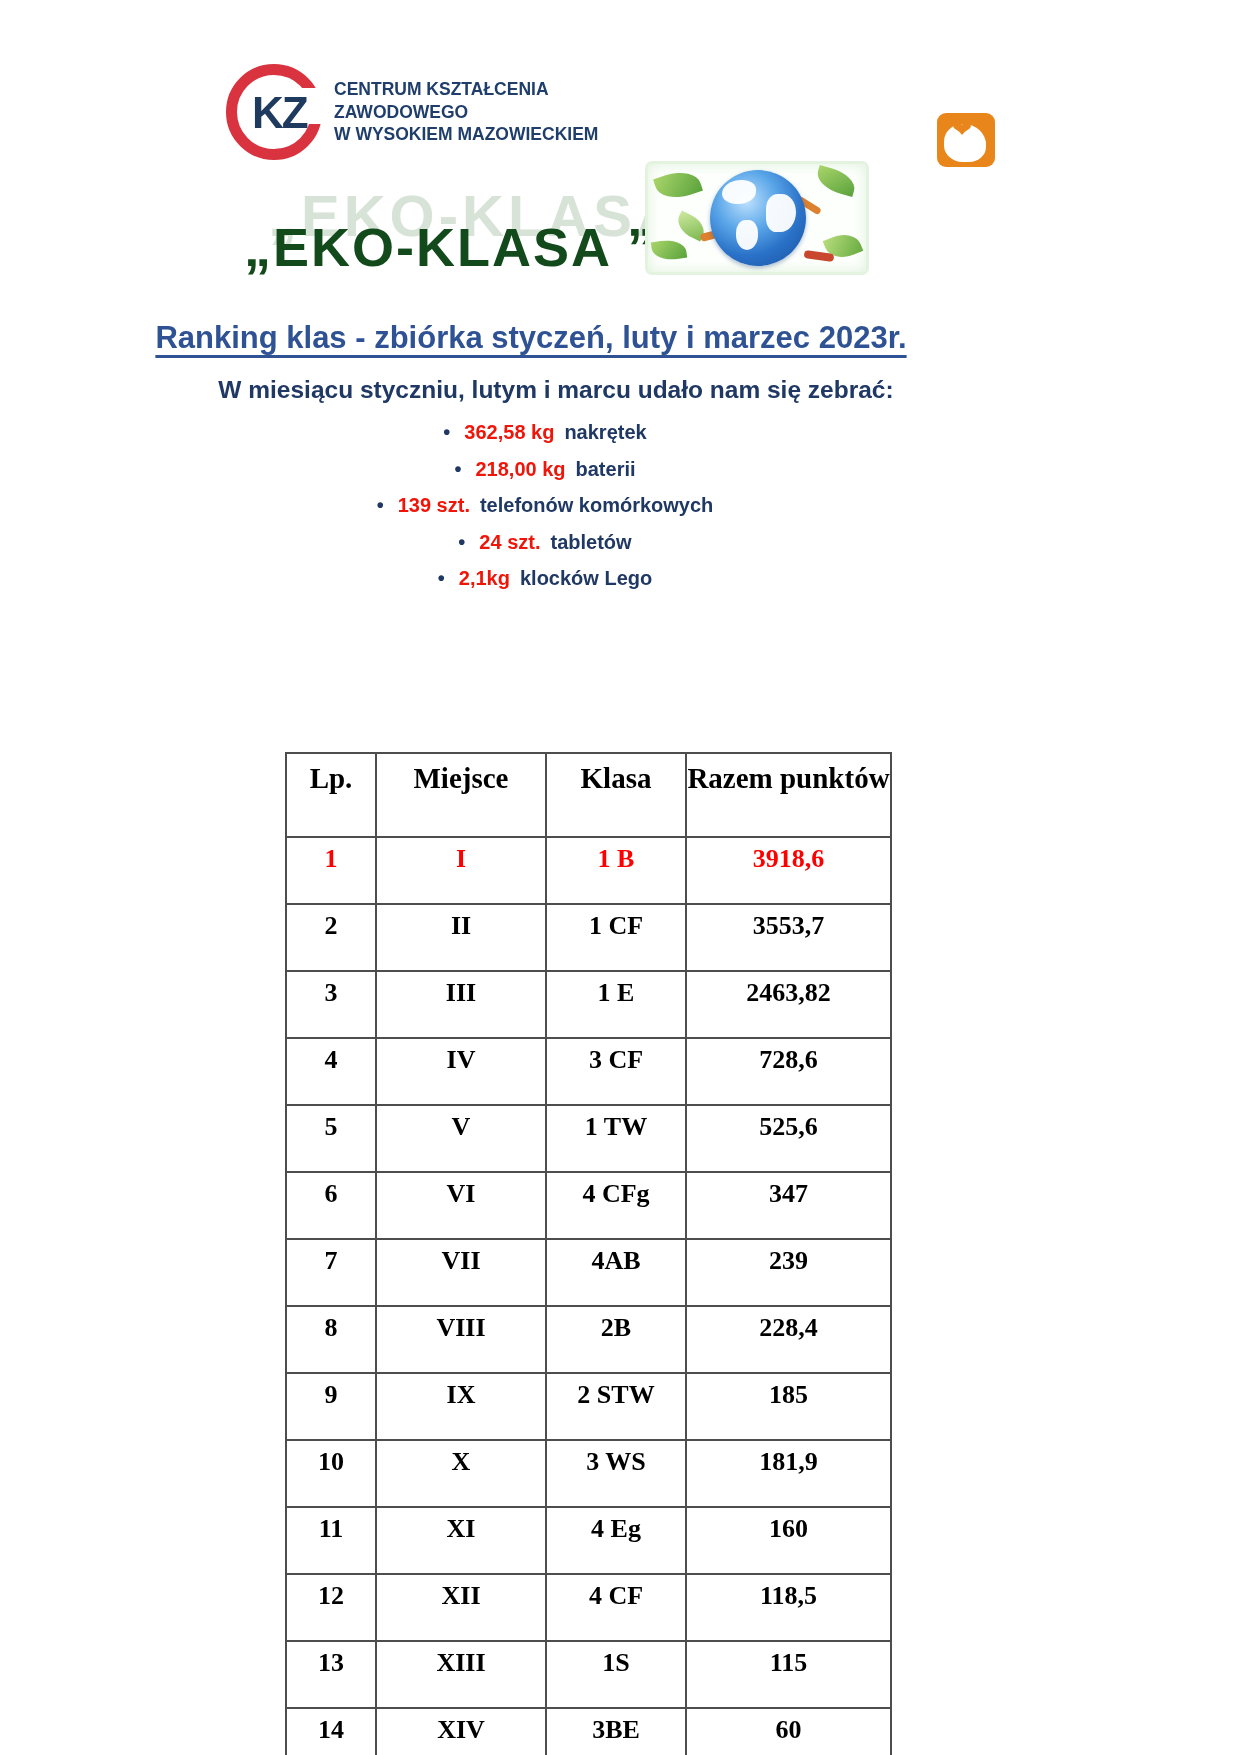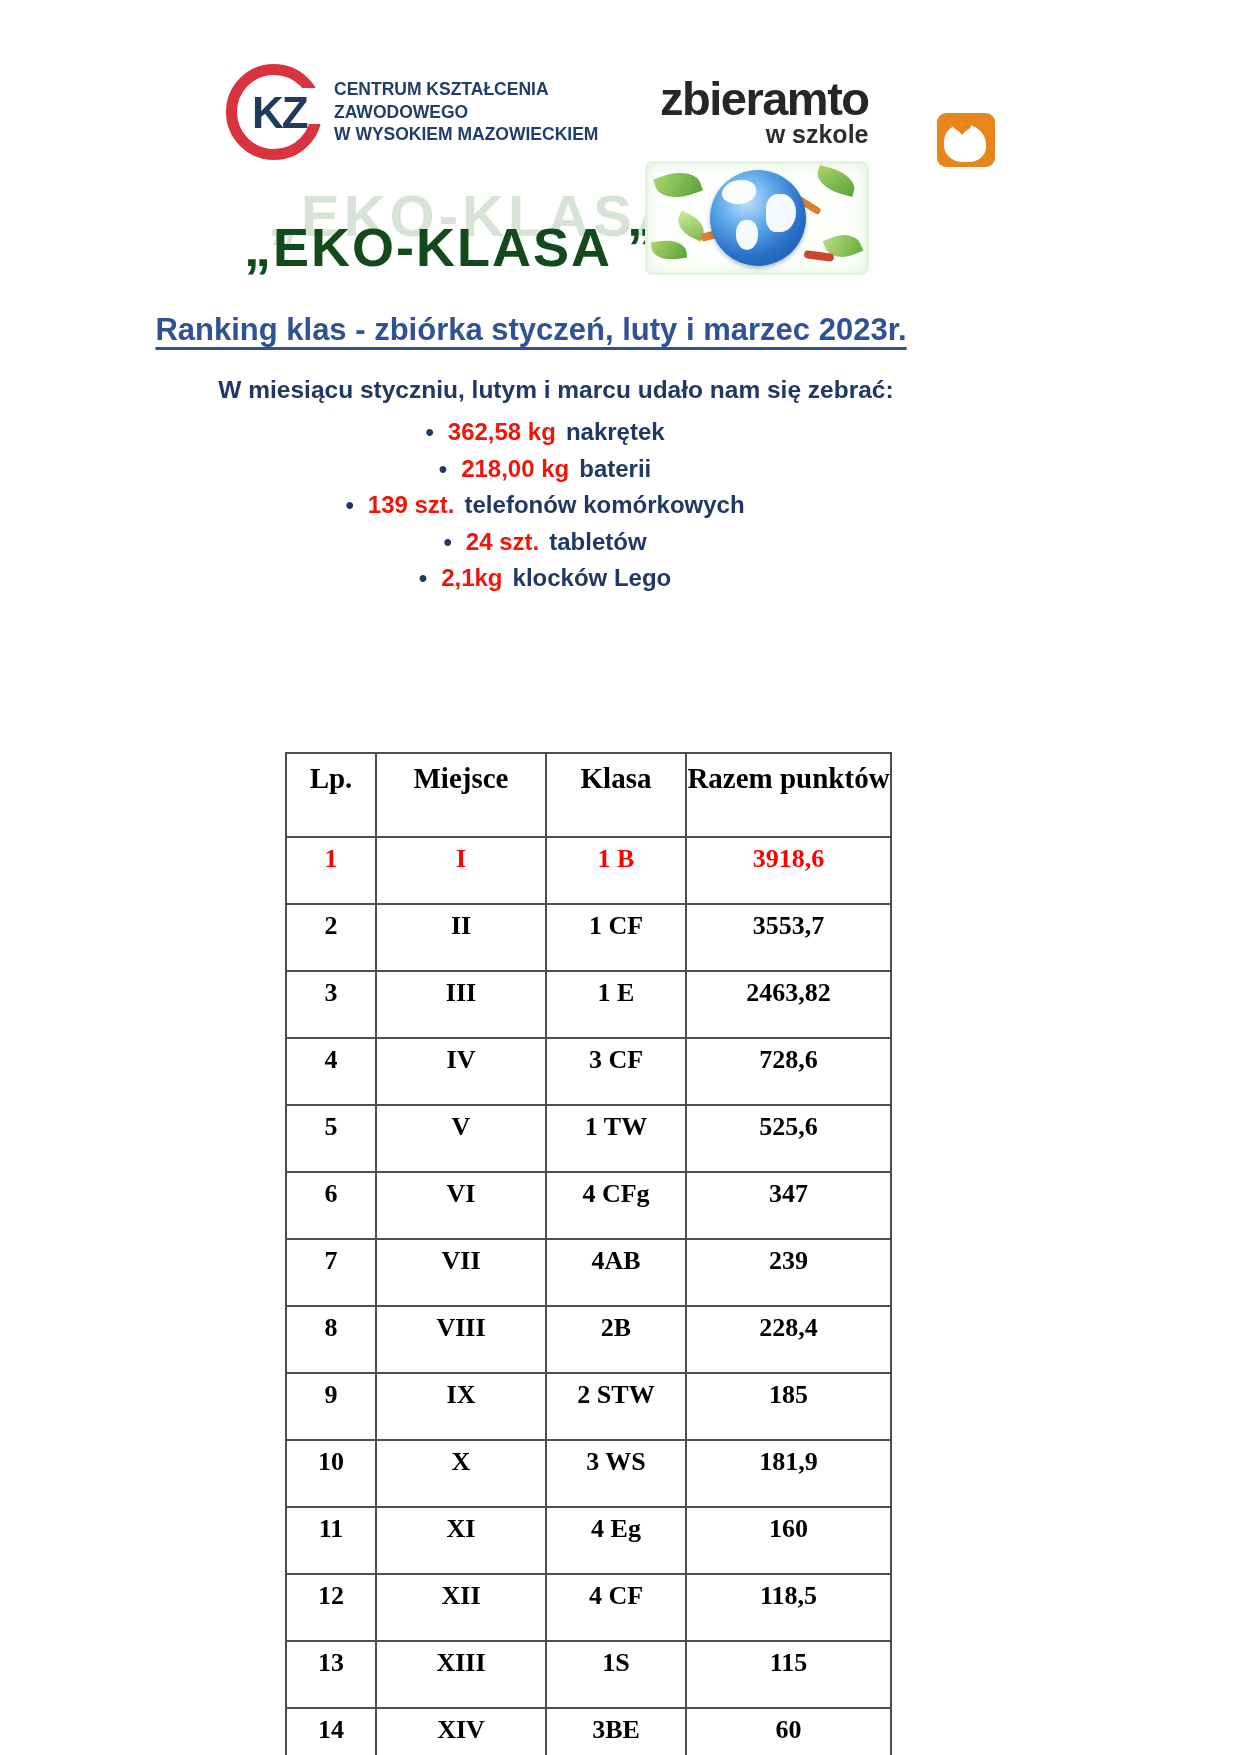--- a/index.html
+++ b/index.html
@@ -39,28 +39,28 @@
   .s2{left:148px;top:38px;width:26px;height:7px;transform:rotate(32deg);}
   .s3{left:156px;top:88px;width:30px;height:8px;transform:rotate(8deg);background:#c9472e;}
   .globe{left:62px;top:6px;width:96px;height:96px;border-radius:50%;
          background:radial-gradient(circle at 38% 32%,#bfe2ff 0%,#5aa6e8 34%,#2a72c8 62%,#174f9e 100%);
          box-shadow:0 2px 4px rgba(20,60,120,.35);}
   .cont{background:rgba(255,255,255,.94);}
   .c1{left:74px;top:16px;width:34px;height:24px;border-radius:60% 40% 55% 45%;}
   .c2{left:118px;top:30px;width:30px;height:38px;border-radius:45% 55% 60% 40%;}
   .c3{left:88px;top:56px;width:22px;height:30px;border-radius:50% 50% 60% 60%;}
   
-  .heading{position:absolute;top:312px;left:0;width:1062px;text-align:center;
+  .heading{position:absolute;top:320px;left:0;width:1062px;text-align:center;
            font-size:31px;font-weight:700;color:#2e5294;}
   .heading span{text-decoration:underline;text-decoration-thickness:3px;text-underline-offset:7px;}
   .subheading{position:absolute;top:376px;left:0;width:1072px;text-align:center;
               font-size:24.5px;font-weight:700;color:#1f3864;padding-left:20px;}
   
   .bullets{position:absolute;top:414px;left:0;width:1090px;text-align:center;}
-  .bullet-line{font-size:24px;font-weight:700;height:36.5px;line-height:36.5px;color:#1f3864;}
+  .bullet-line{font-size:20px;font-weight:700;height:36.5px;line-height:36.5px;color:#1f3864;}
   .bullet-dot{color:#1f3864;margin-right:14px;}
   .bullet-amount{color:#f01509;margin-right:10px;}
   
   .ranking{position:absolute;top:752px;left:285px;border-collapse:collapse;
            font-family:"Liberation Serif",serif;color:#000;}
   .ranking th,.ranking td{border:2px solid #4d4d4d;text-align:center;vertical-align:top;padding:0;}
   .ranking th{height:76px;font-size:29px;font-weight:700;line-height:1.3;padding-top:6px;}
   .ranking td{height:59px;font-size:26px;font-weight:700;padding-top:6px;}
   .ranking tr.highlight td{color:#ff0000;}
   .col-lp{width:90px;} .col-miejsce{width:170px;} .col-klasa{width:140px;} .col-punkty{width:205px;}
@@ -70,24 +70,20 @@
 
 <div class="header">
   <div class="kz-logo">
     <div class="kz-ring"></div>
     <div class="kz-notch"></div>
     <div class="kz-text">KZ</div>
   </div>
   <div class="org-text">
     <div>CENTRUM KSZTAŁCENIA ZAWODOWEGO</div>
     <div>W WYSOKIEM MAZOWIECKIEM</div>
-  </div>
-  <div class="brand">
-    <div class="brand-main">zbieramto</div>
-    <div class="brand-sub">w szkole</div>
   </div>
   <div class="heart-box">
     <div class="heart-blob"></div>
     <div class="heart-glyph">❤</div>
   </div>
 </div>
 
 <div class="eko">
   <div class="eko-ghost">„EKO-KLASA ”</div>
   <div class="eko-main">„EKO-KLASA ”</div>

